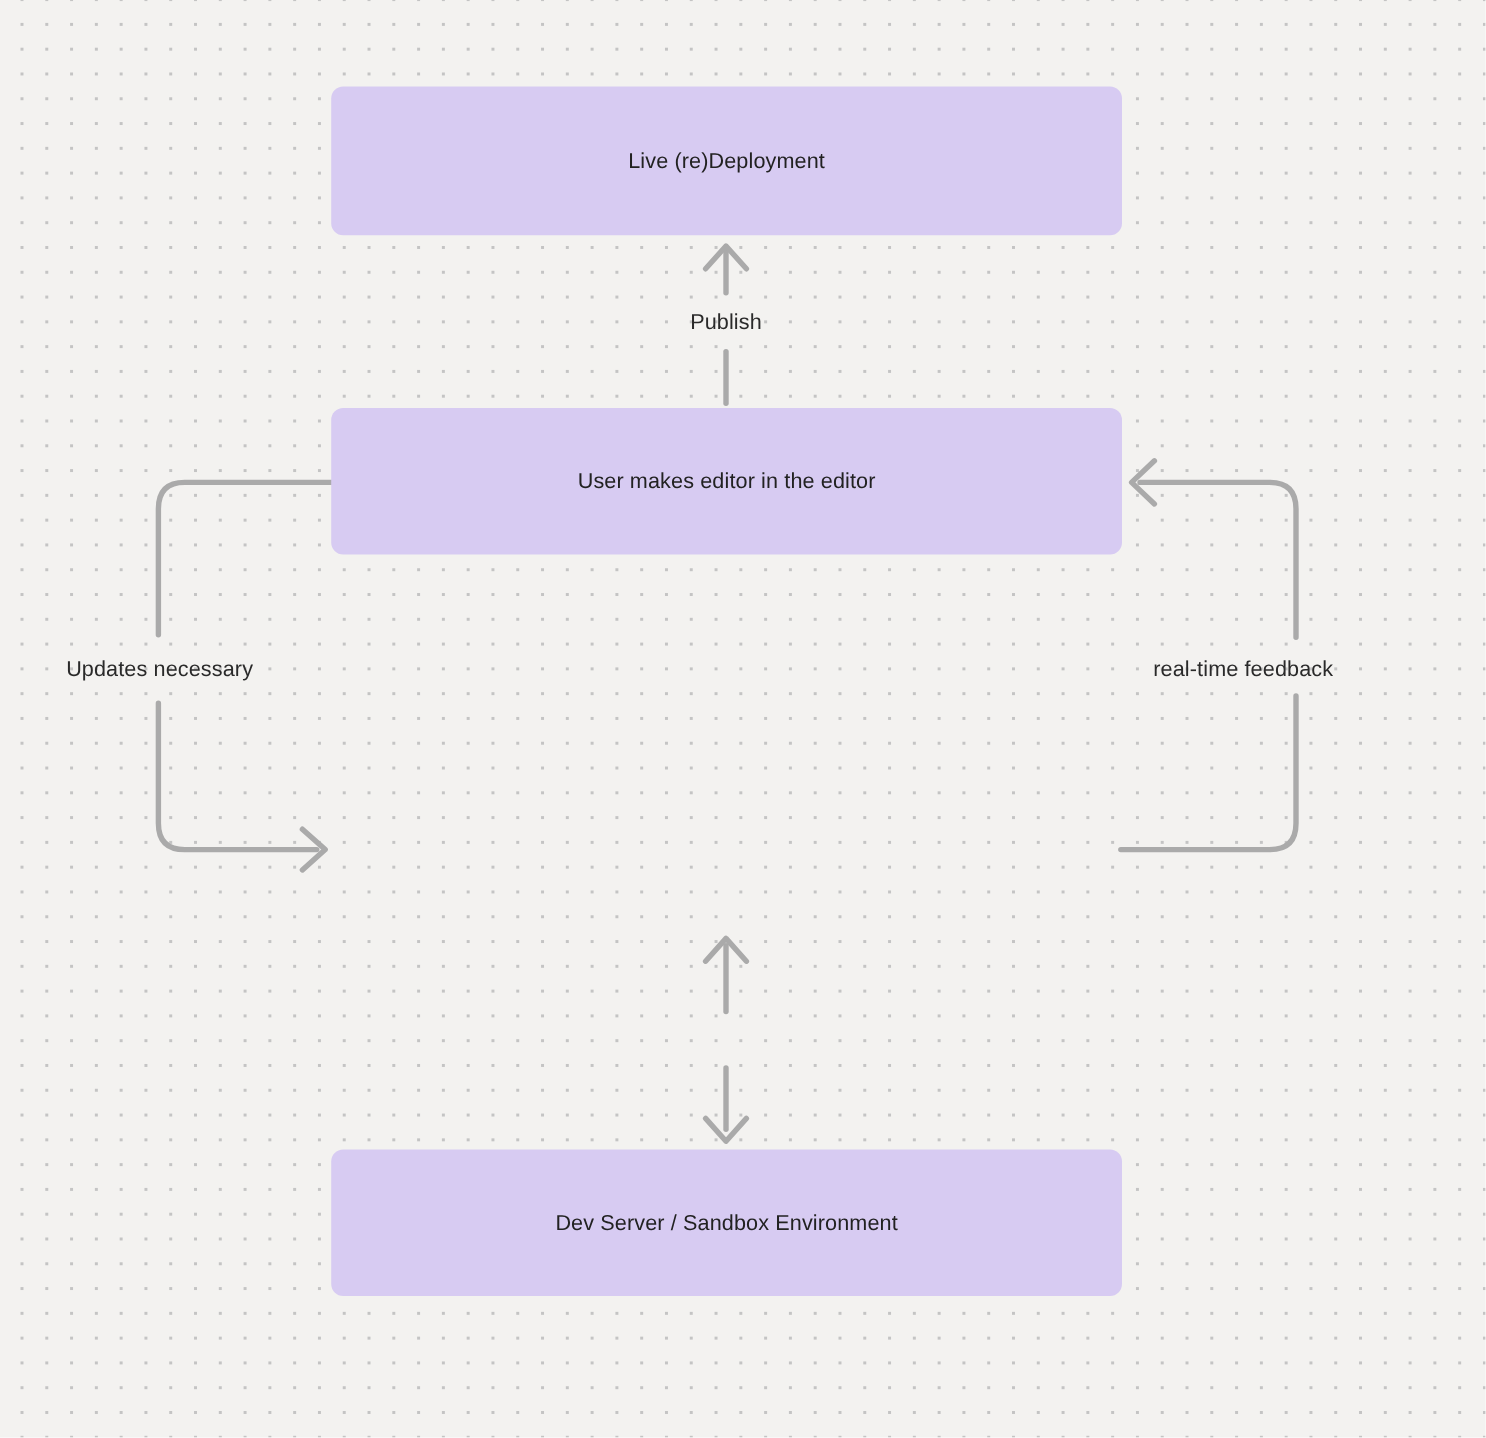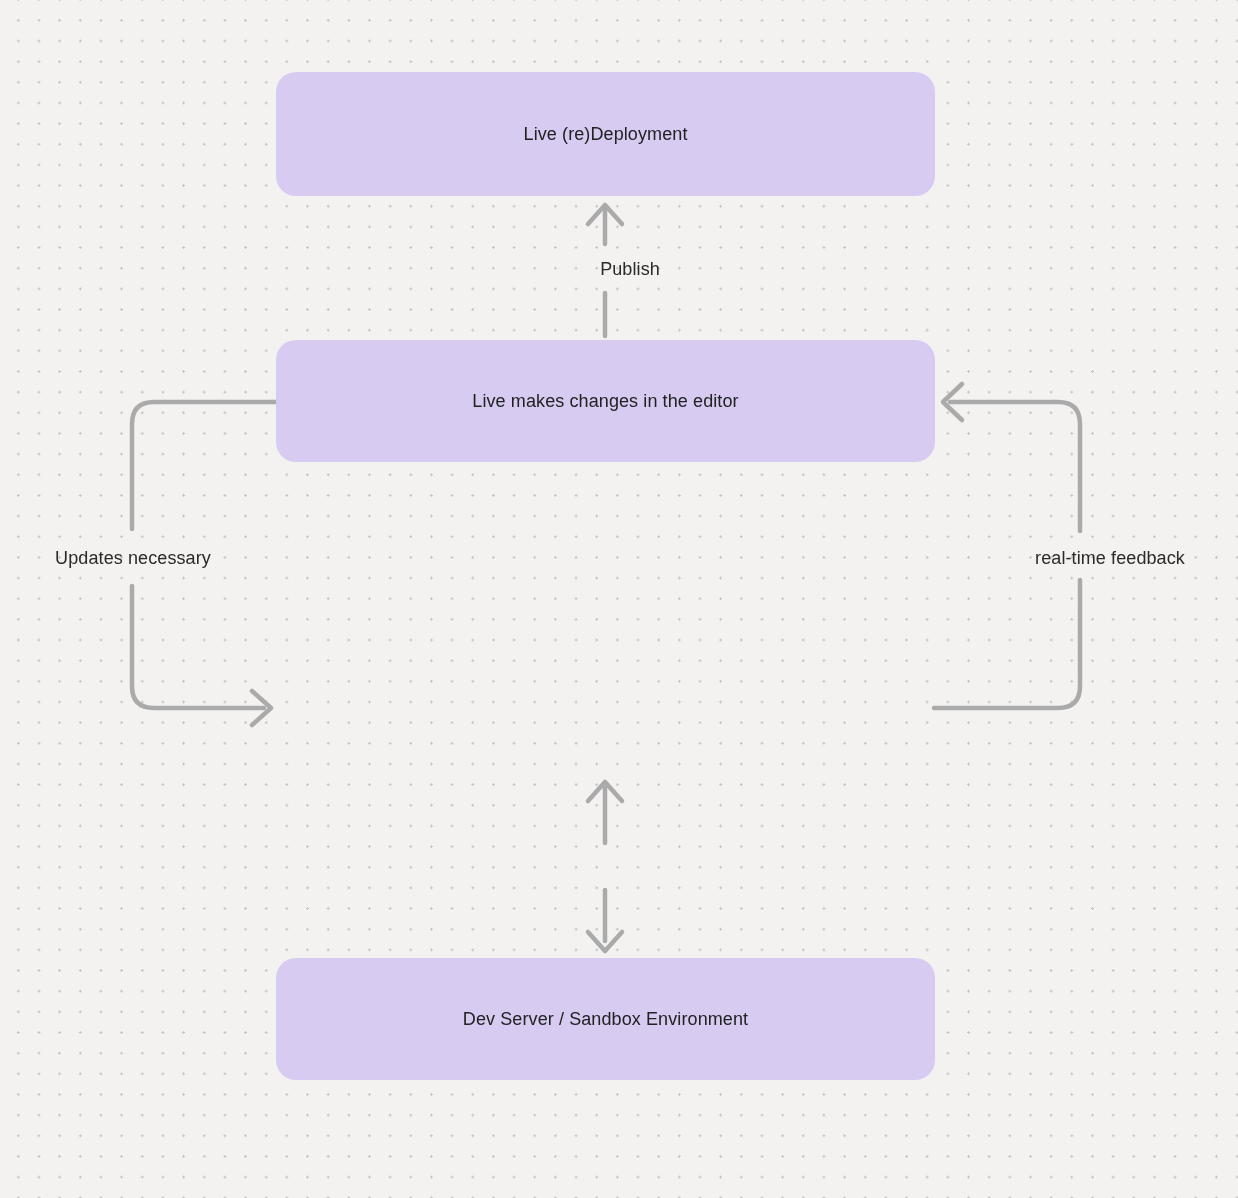--- a/index.html
+++ b/index.html
@@ -33,43 +33,43 @@
     stroke: var(--arrow);
     stroke-width: 4.5;
     stroke-linecap: round;
     stroke-linejoin: round;
   }
   .node {
     position: absolute;
     left: 276px;
     width: 659px;
     background: var(--node-fill);
-    border-radius: 20px;
+    border-radius: 10px;
     display: flex;
     align-items: center;
     justify-content: center;
     color: var(--node-text);
     font-size: 18px;
     letter-spacing: 0.1px;
   }
   .node-0 { top: 72px;  height: 124px; }
   .node-1 { top: 340px; height: 122px; }
   .node-2 { top: 648px; height: 124px; }
   .node-3 { top: 958px; height: 122px; }
   .edge-label {
     position: absolute;
     transform: translate(-50%, -50%);
     white-space: nowrap;
     color: var(--edge-label-text);
     font-size: 18px;
     letter-spacing: 0.1px;
   }
-  .edge-label-publish   { left: 630px;  top: 269px; }
+  .edge-label-publish   { left: 605px;  top: 269px; }
   .edge-label-updates   { left: 133px;  top: 558px; }
-  .edge-label-feedback  { left: 1110px; top: 558px; }
+  .edge-label-feedback  { left: 1036px; top: 558px; }
   .edge-label-spunup    { left: 606px;  top: 866px; }
 </style>
 </head>
 <body>
 
 <div class="canvas">
 
   <svg class="edges-svg" viewBox="0 0 1238 1198" xmlns="http://www.w3.org/2000/svg">
 
     <path d="M 605 336 L 605 293"></path>
@@ -87,21 +87,21 @@
     <path d="M 605 843 L 605 788"></path>
     <path d="M 588 801 L 605 782 L 622 801"></path>
     <path d="M 605 890 L 605 941"></path>
     <path d="M 588 932 L 605 951 L 622 932"></path>
   </svg>
 
   <div class="node node-0">
     <span>Live (re)Deployment</span>
   </div>
   <div class="node node-1">
-    <span>Live makes changes in the editor</span>
+    <span>User makes editor in the editor</span>
   </div>
   <div class="node node-3">
     <span>Dev Server / Sandbox Environment</span>
   </div>
 
   <div class="edge-label edge-label-publish">Publish</div>
   <div class="edge-label edge-label-updates">Updates necessary</div>
   <div class="edge-label edge-label-feedback">real-time feedback</div>
 
 </div>

